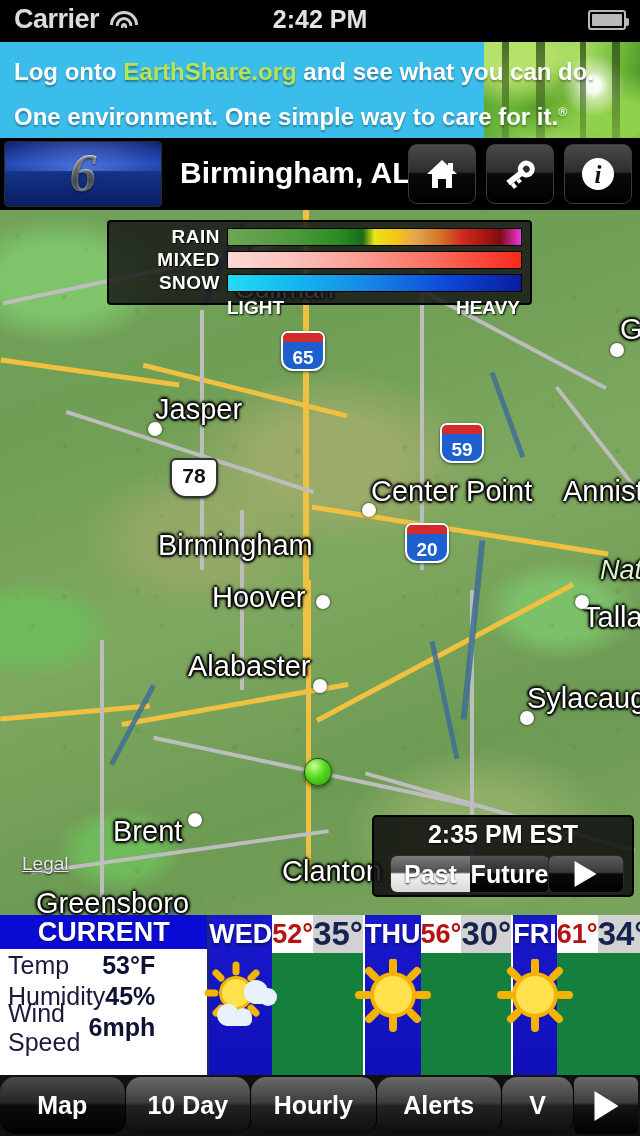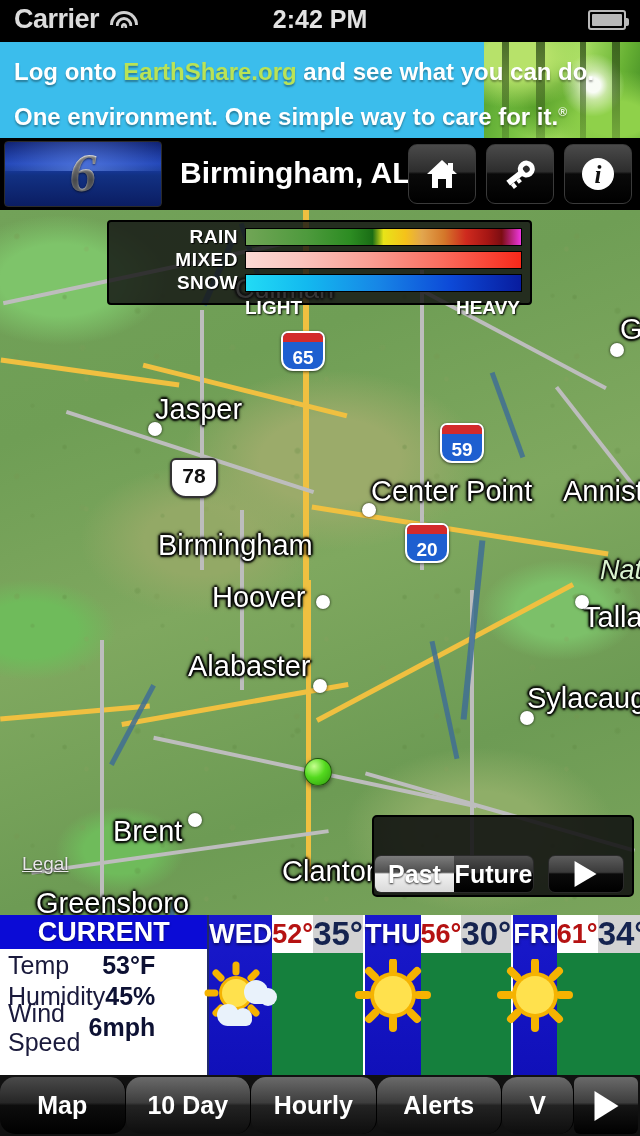--- a/index.html
+++ b/index.html
@@ -112,39 +112,39 @@
     color:#111; font-size:21px; font-weight:bold; }
   .geo-dot { position:absolute; width:28px; height:28px; border-radius:50%;
     background:radial-gradient(circle at 35% 28%, #c6ff8f 0%, #53d91e 45%, #2f9a0e 100%);
     border:1px solid rgba(0,0,0,.55); box-shadow:0 2px 4px rgba(0,0,0,.5); cursor:pointer; }
   .legal { position:absolute; left:22px; bottom:40px; color:#e8e8e8; font-size:19px;
     text-decoration:underline; text-shadow:0 1px 2px #000; cursor:pointer; }
 
   
   .legend { position:absolute; left:107px; top:220px; width:425px; height:85px;
     background:rgba(20,20,20,.82); border:2px solid #000; border-radius:4px;
-    padding:5px 8px 3px 24px; }
+    padding:5px 8px 3px 6px; }
   .lrow { display:flex; align-items:center; height:20px; margin-bottom:3px; }
   .lrow .lbl { width:112px; text-align:right; padding-right:7px; color:#fff;
     font-size:19px; font-weight:bold; letter-spacing:.5px;
     text-shadow:1px 1px 1px #000; }
   .lrow .bar { flex:1; height:18px; border:1px solid #000; }
   .bar-rain { background:linear-gradient(90deg,#71a556 0%,#4e9a3d 22%,#2c8c22 38%,#1a6d15 46%,
       #e8e418 50%,#f5c21a 58%,#e2a64e 64%,#d4782a 72%,#cf2a1e 80%,#a51614 88%,#7b0d12 93%,#ef37e0 100%); }
   .bar-mixed { background:linear-gradient(90deg,#fbd9d4 0%,#fbc4bd 20%,#fb9e93 45%,#fb6f60 70%,#f8291a 100%); }
   .bar-snow { background:linear-gradient(90deg,#22dbf5 0%,#13b9ef 22%,#1786e6 48%,#0d4ad8 74%,#081c9e 100%); }
   .lfoot { display:flex; justify-content:space-between; padding:1px 2px 0 112px;
     color:#fff; font-size:19px; font-weight:bold; text-shadow:1px 1px 2px #000; }
 
   
   .timebox { position:absolute; left:372px; top:815px; width:262px; height:82px;
     background:rgba(16,16,16,.88); border:2px solid #000; border-radius:5px; }
   .time-label { text-align:center; color:#fff; font-size:25px; font-weight:bold;
     margin-top:3px; text-shadow:0 1px 2px #000; }
-  .seg { position:absolute; left:0; top:38px; width:160px; height:38px;
+  .seg { position:absolute; left:16px; top:38px; width:160px; height:38px;
     border-radius:7px; overflow:hidden; display:flex;
     border:1px solid #2a2a2a; }
   .seg div { flex:1; display:flex; align-items:center; justify-content:center;
     font-size:25px; font-weight:bold; cursor:pointer; }
   .seg .on { background:linear-gradient(180deg,#7c7c7c 0%,#4e4e4e 45%,#f2f2f2 50%,#d9d9d9 100%);
     color:#fff; text-shadow:0 1px 2px rgba(0,0,0,.8); }
   .seg .off { background:linear-gradient(180deg,#4e4e4e 0%,#2e2e2e 45%,#0a0a0a 50%,#000 100%);
     color:#fff; }
   .playbtn { position:absolute; right:8px; top:38px; width:76px; height:38px;
     border-radius:7px; border:1px solid #2a2a2a;
@@ -349,20 +349,21 @@
         <span class="lbl">SNOW</span>
         <span class="bar bar-snow"></span>
       </div>
       <div class="lfoot">
         <span>LIGHT</span>
         <span>HEAVY</span>
       </div>
     </div>
 
     <div class="timebox" style="left:372px;top:605px">
+      <div class="time-label">2:35 PM EST</div>
       <div class="seg">
         <div class="on">Past</div>
         <div class="off">Future</div>
       </div>
       <div class="playbtn"></div>
     </div>
   </div>
 
   <div class="panels">
     <div class="current">

